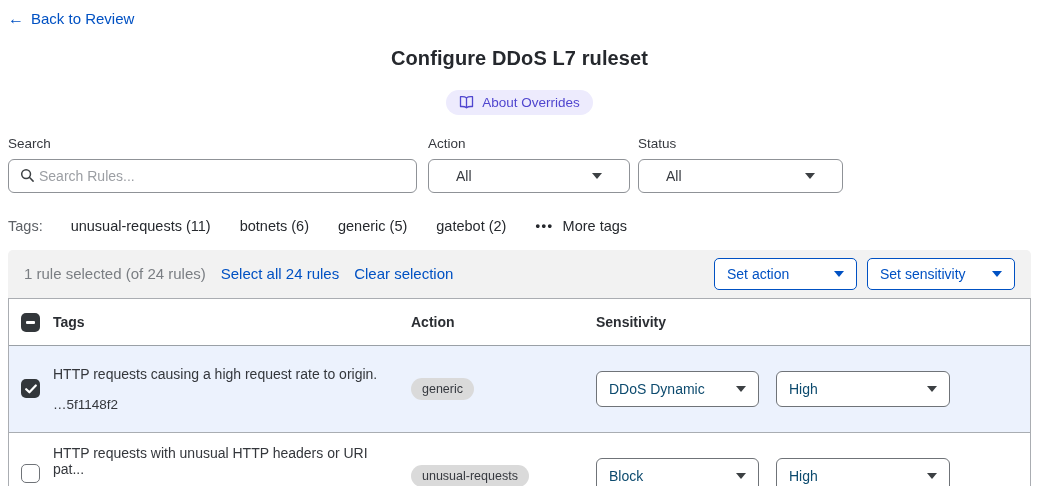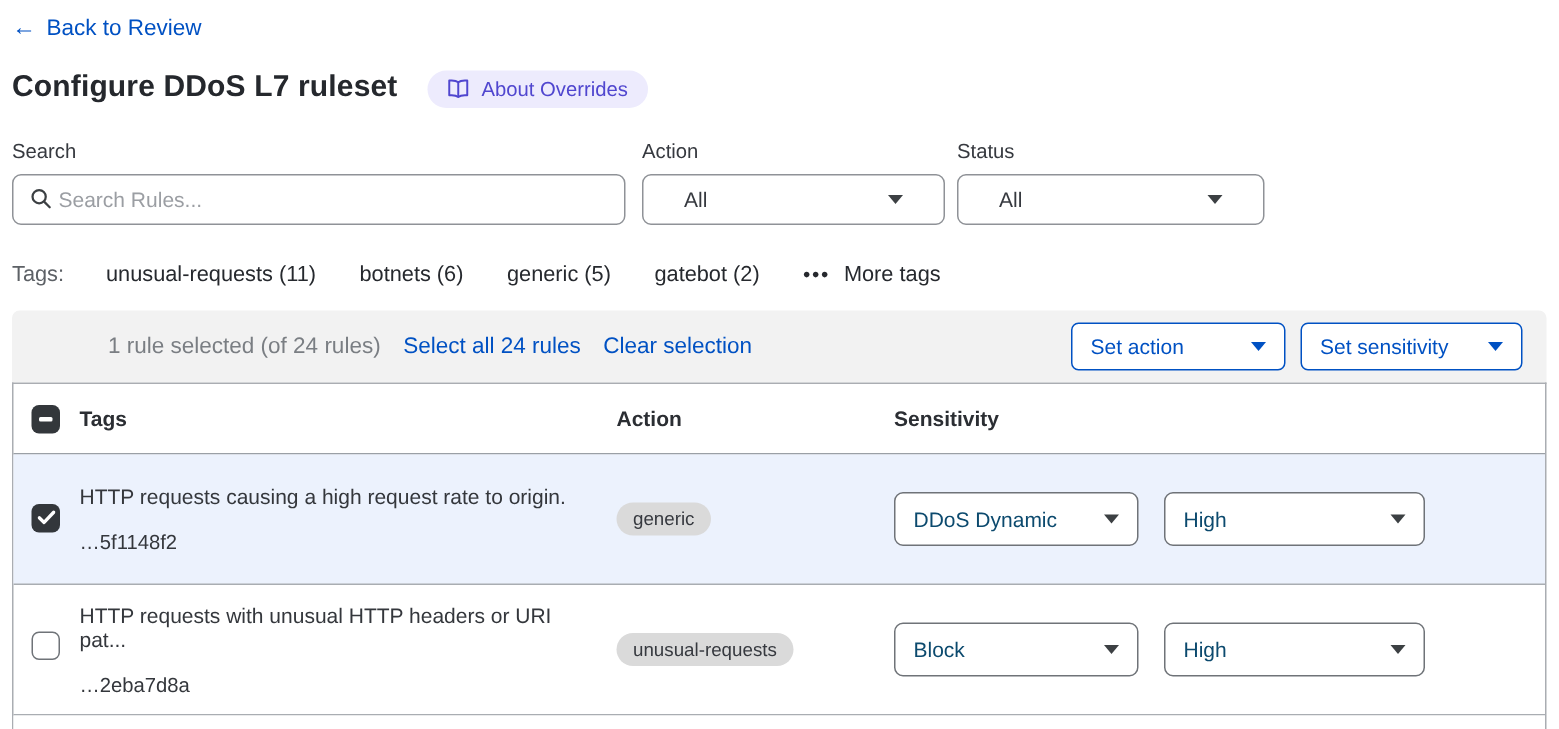--- a/index.html
+++ b/index.html
@@ -13,21 +13,21 @@
 
   
   .back-link {
     display: inline-flex; align-items: center; gap: 7px;
     margin-top: 10px; color: #0051c3; font-size: 15px;
     text-decoration: none; cursor: pointer;
   }
   .back-arrow { font-size: 16px; line-height: 1; }
 
   
-  .title-row { display: flex; gap: 20px; margin-top: 19px; }
+  .title-row { display: flex; align-items: center; gap: 20px; margin-top: 19px; flex-direction: column; }
   .page-title { font-size: 20px; font-weight: 700; color: #25282d; letter-spacing: .1px; }
   .about-badge {
     display: inline-flex; align-items: center; gap: 8px;
     background: #edebfd; color: #5046cf;
     padding: 5px 13px; border-radius: 14px;
     font-size: 13.5px; cursor: pointer;
   }
 
   
   .filters { display: flex; margin-top: 21px; }
@@ -58,21 +58,21 @@
   .tag-filter { color: #26292e; margin-right: 29px; cursor: pointer; }
   .more-tags { display: inline-flex; align-items: center; gap: 9px; color: #26292e; cursor: pointer; }
   .dots { font-weight: 700; letter-spacing: 1.5px; font-size: 13px; color: #26292e; }
 
   
   .bulk-bar {
     margin-top: 16px; height: 48px; background: #f2f2f2;
     border-radius: 5px 5px 0 0;
     display: flex; align-items: center; padding: 0 16px;
   }
-  .bulk-selected { color: #7a7e83; font-size: 15px; margin-left: 48px; }
+  .bulk-selected { color: #7a7e83; font-size: 15px; }
   .bulk-link { color: #0051c3; font-size: 15px; margin-left: 15px; text-decoration: none; cursor: pointer; }
   .bulk-actions { margin-left: auto; display: flex; gap: 10px; }
   .bulk-btn {
     height: 32px; background: #fff; border: 1px solid #0051c3; border-radius: 5px;
     color: #0051c3; font-size: 14px; font-family: "Liberation Sans", sans-serif;
     display: flex; align-items: center; justify-content: space-between;
     padding: 0 12px; cursor: pointer;
   }
   .bulk-btn.set-action { width: 143px; }
   .bulk-btn.set-sensitivity { width: 148px; text-align: right; }

